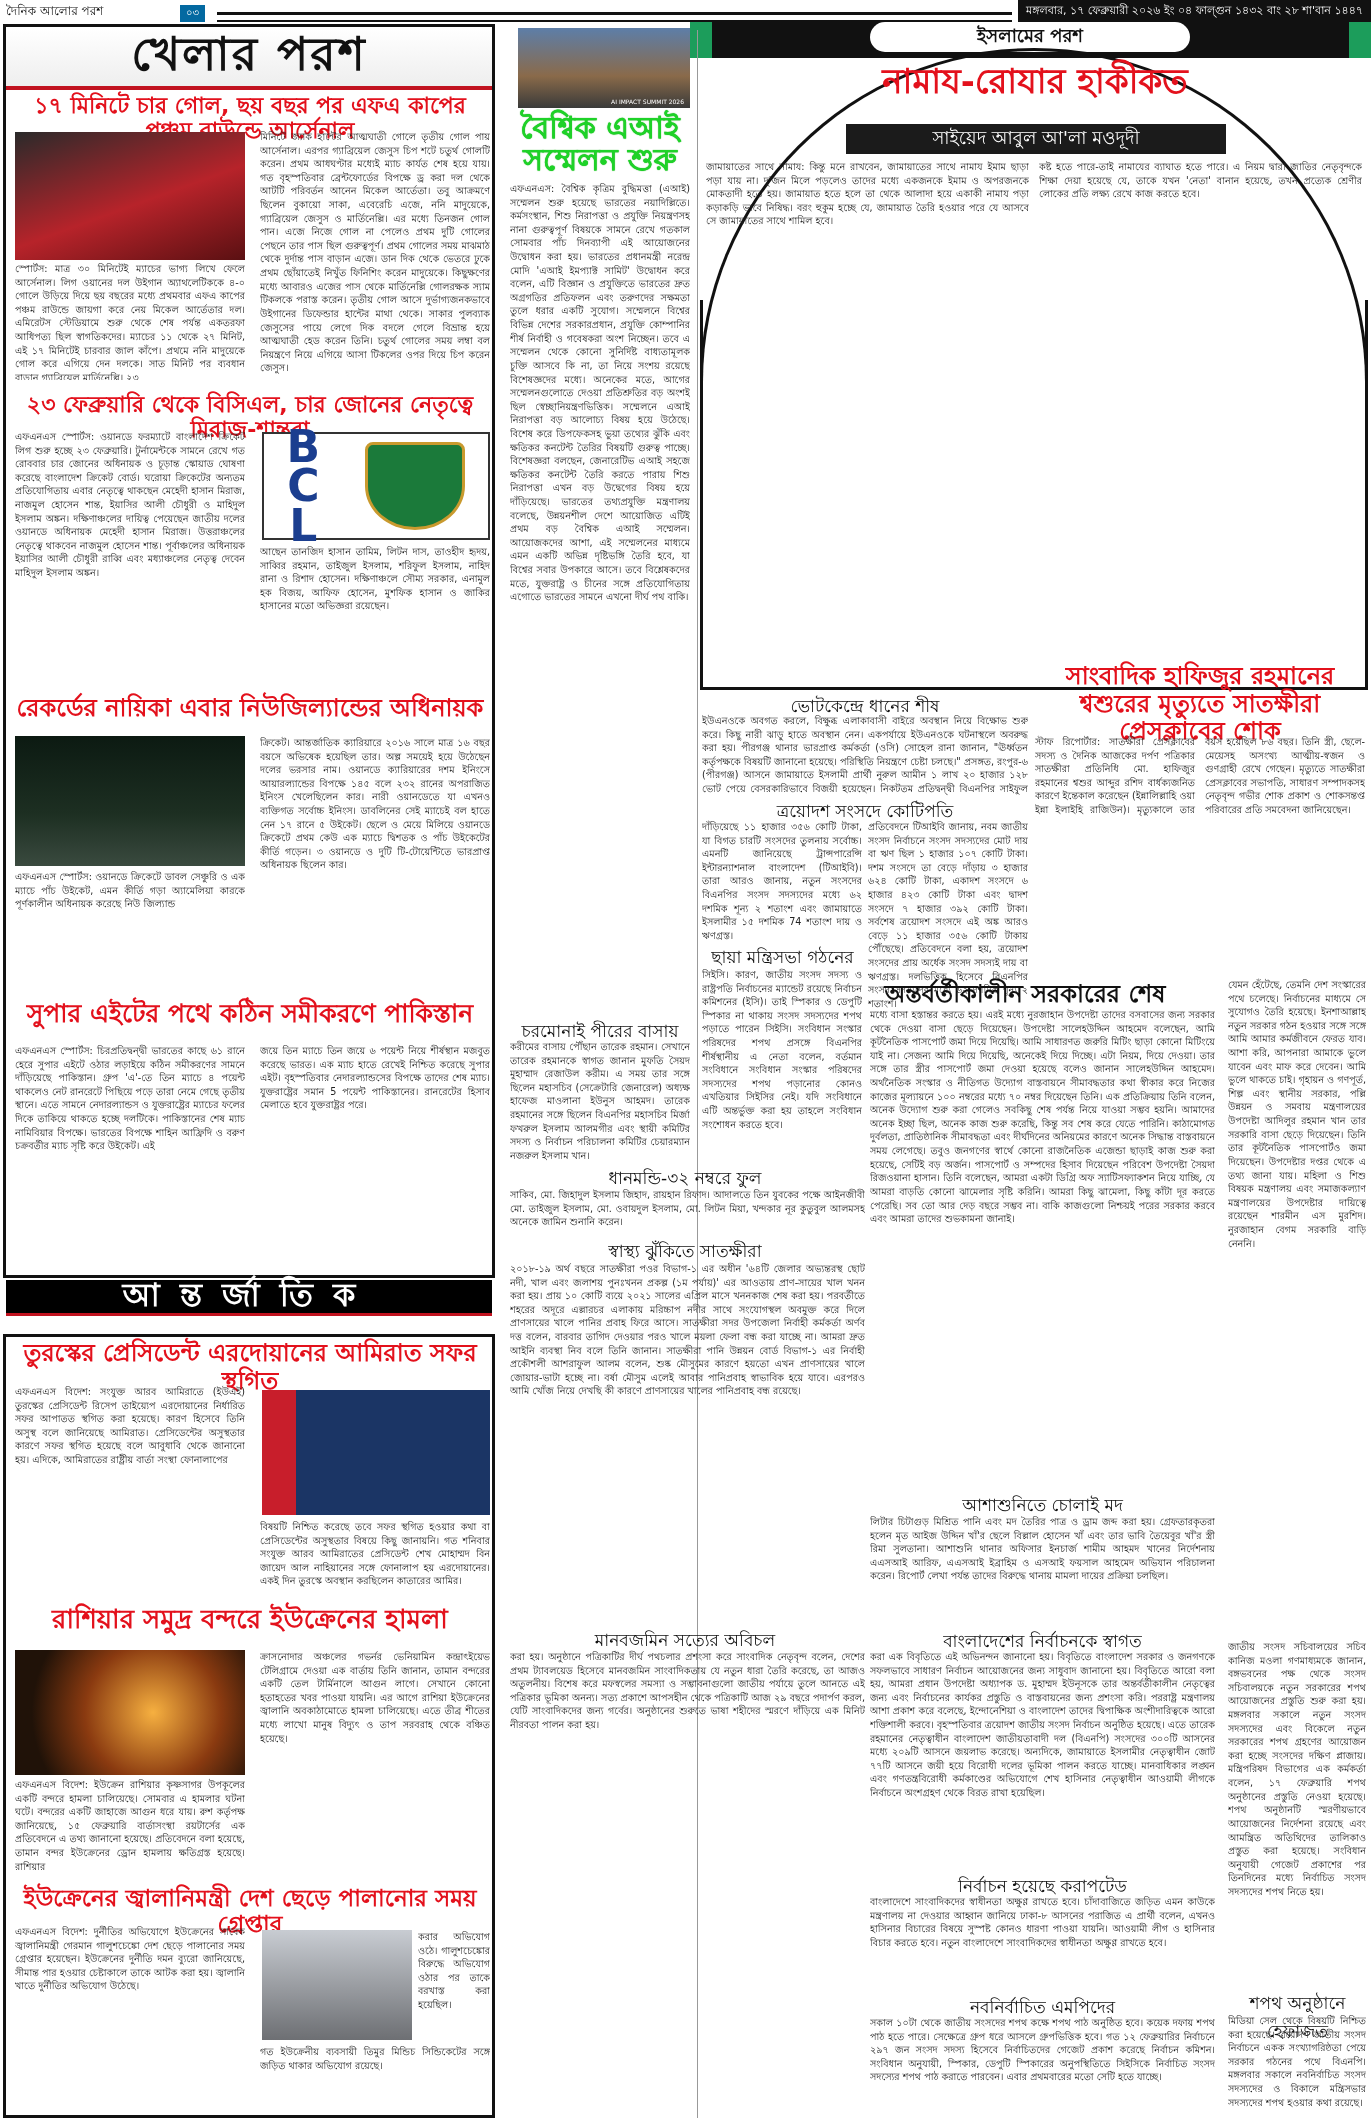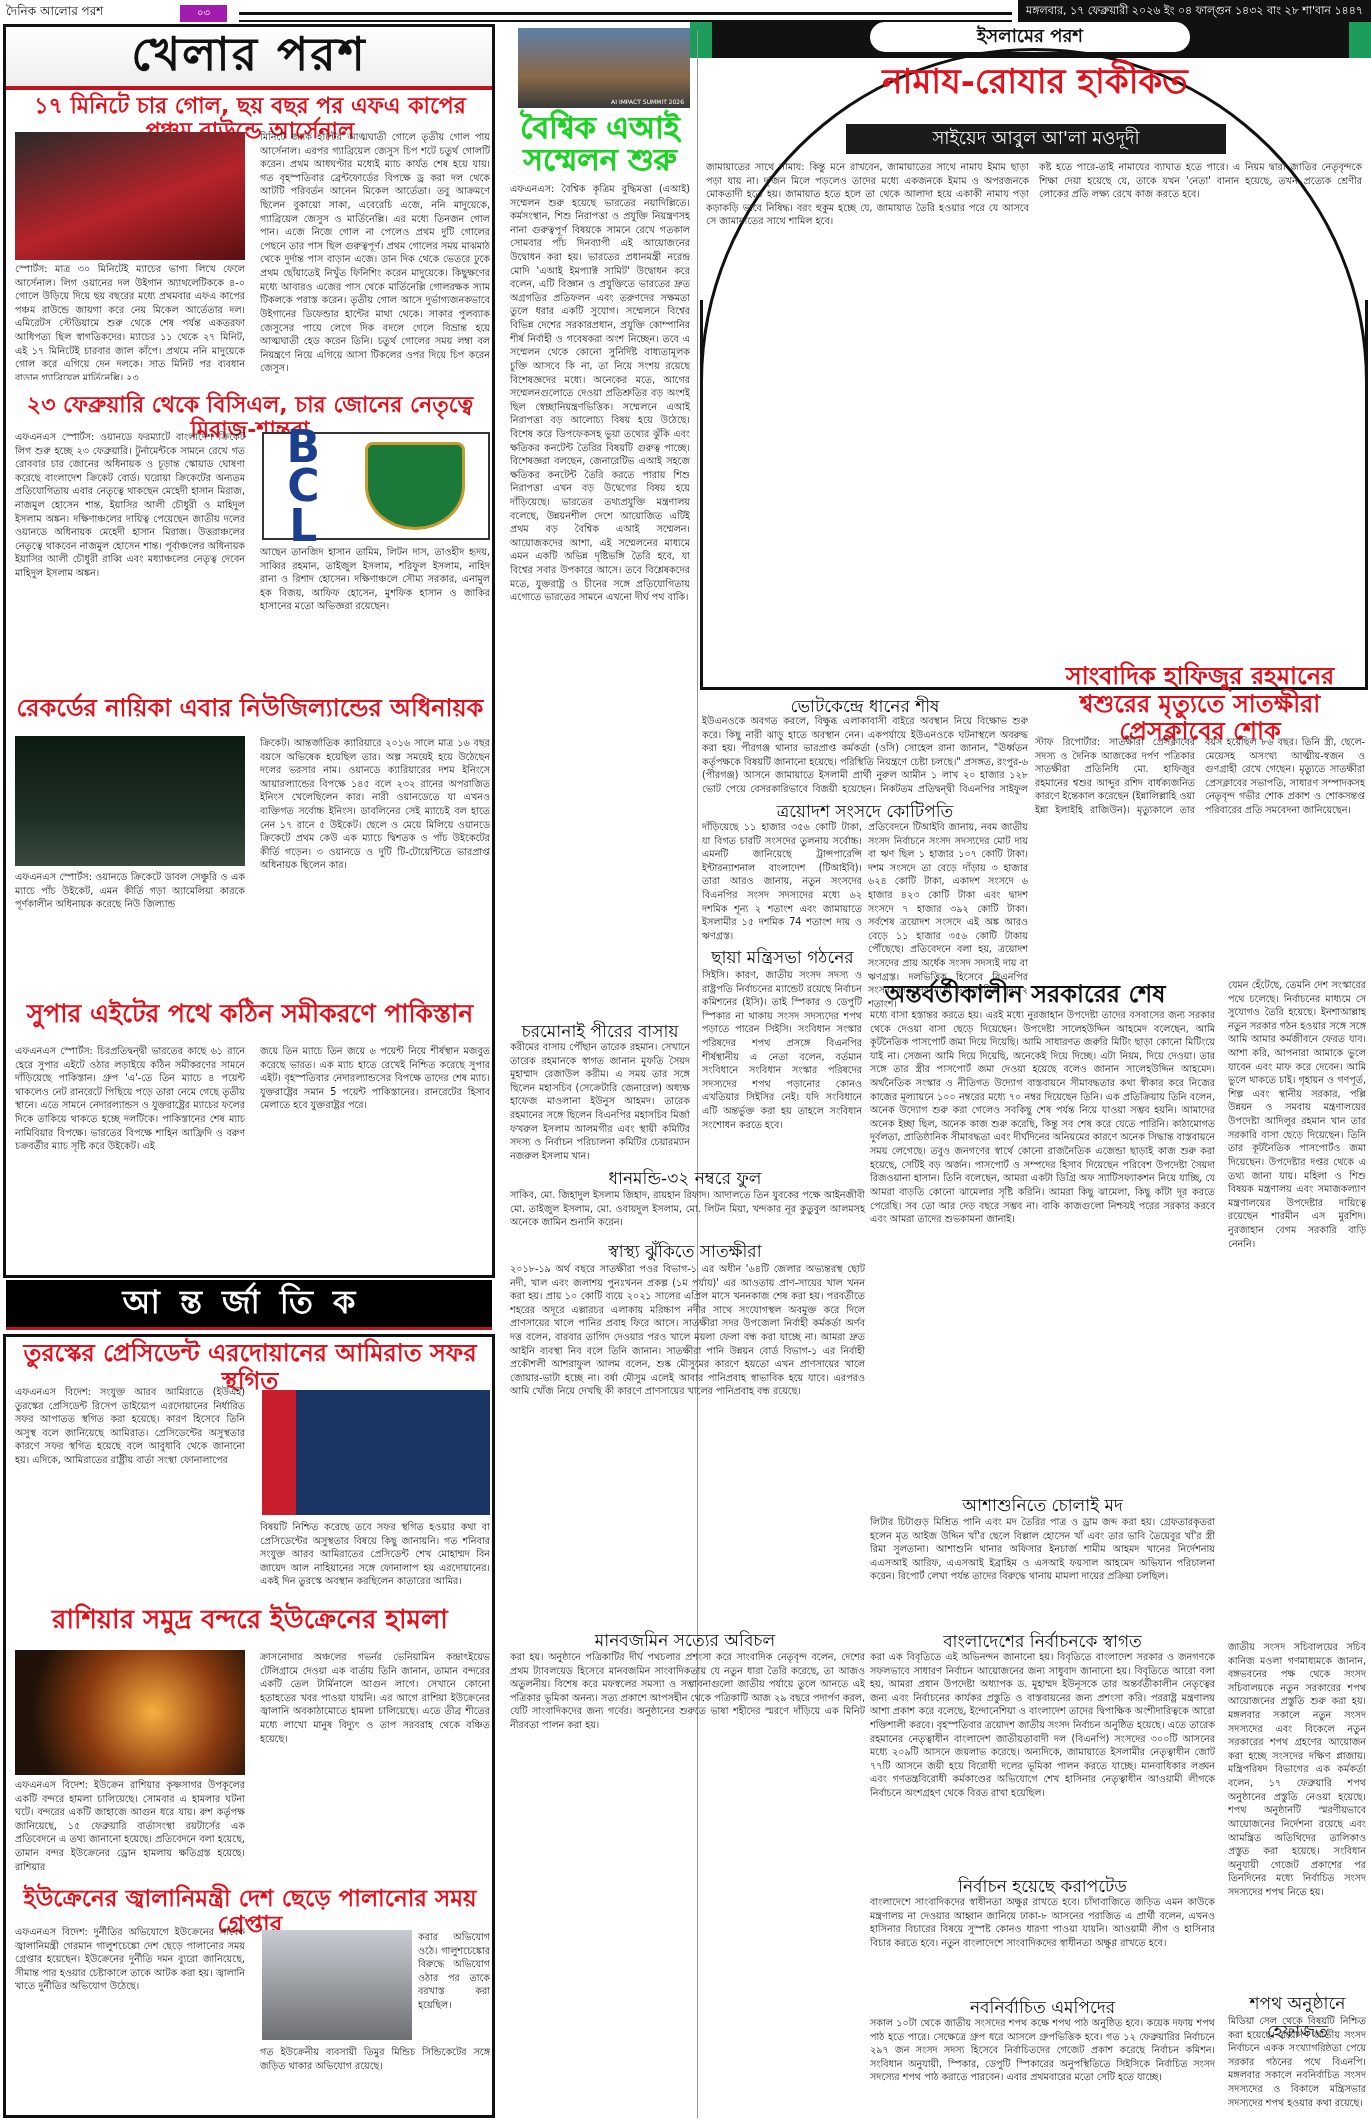--- a/index.html
+++ b/index.html
@@ -1,35 +1,35 @@
 <!DOCTYPE html>
 <html><head>
 <meta charset="utf-8">
 <style>
 *{box-sizing:border-box;margin:0;padding:0}
 body{width:1371px;height:2121px;background:#fff;font-family:"DejaVu Sans",sans-serif;color:#111;overflow:hidden;position:relative}
 .abs{position:absolute}
 .topbar{left:0;top:0;width:1371px;height:22px;display:flex;align-items:flex-end}
 .topbar .paper{font-size:12px;padding-left:6px;width:180px}
-.topbar .pg{background:#a21caf;color:#fff;font-size:10px;padding:0 17px;margin-right:6px}
+.topbar .pg{background:#0369a1;color:#fff;font-size:10px;padding:0 6px;margin-right:6px}
 .topbar .rule{flex:1;height:10px;border-top:3px solid #111;border-bottom:2px solid #111;margin:0 6px}
 .topbar .date{background:#111;color:#fff;font-size:11px;padding:3px 8px;height:22px;line-height:16px}
 .box{border:3px solid #111}
 .masthead{left:6px;top:28px;width:486px;height:62px;display:flex;align-items:center;justify-content:center;font-size:46px;font-weight:bold;letter-spacing:2px;border-bottom:4px solid #c1121f;background:linear-gradient(#fff,#eee)}
 .hl{color:#e3111c;font-weight:bold;text-align:center;line-height:1.15}
 .body{font-size:9.6px;line-height:1.42;text-align:justify;color:#222}
 .photo{background:#666;overflow:hidden}
 .subhl{font-size:17px;text-align:center;color:#111}
 .green{color:#1ed228;font-weight:bold;text-align:center;font-size:30px;line-height:1.05;text-shadow:0 0 1px #0a0}
 .islambar{left:690px;top:22px;width:681px;height:36px;background:#111;border-left:22px solid #1c9d5b;border-right:22px solid #1c9d5b}
 .islamlbl{left:870px;top:22px;width:320px;height:30px;background:#fff;border-radius:16px;display:flex;align-items:center;justify-content:center;font-weight:bold;font-size:18px}
 .arc{left:700px;top:48px;width:668px;height:640px;border:3px solid #111;border-bottom:none;border-radius:340px 340px 0 0}
 .arcbox{left:700px;top:300px;width:668px;height:390px;border-left:3px solid #111;border-right:3px solid #111;border-bottom:3px solid #111}
 .authorbar{left:846px;top:124px;width:380px;height:30px;background:#1b1b1b;color:#fff;font-size:18px;display:flex;align-items:center;justify-content:center}
-.intl{left:6px;top:1280px;width:486px;height:50px;background:#000;color:#fff;font-size:32px;font-weight:bold;display:flex;align-items:center;justify-content:center;letter-spacing:20px;border-bottom:3px solid #c1121f}
+.intl{left:6px;top:1280px;width:486px;height:36px;background:#000;color:#fff;font-size:32px;font-weight:bold;display:flex;align-items:center;justify-content:center;letter-spacing:20px;border-bottom:3px solid #c1121f}
 .cols{display:flex;gap:10px}
 .cols>div{flex:1}
 .vr{border-left:1px solid #999}
 </style>
 </head>
 <body>
 
 <div class="abs topbar">
   <span class="paper">দৈনিক আলোর পরশ</span>
   <span class="pg">০৩</span>

